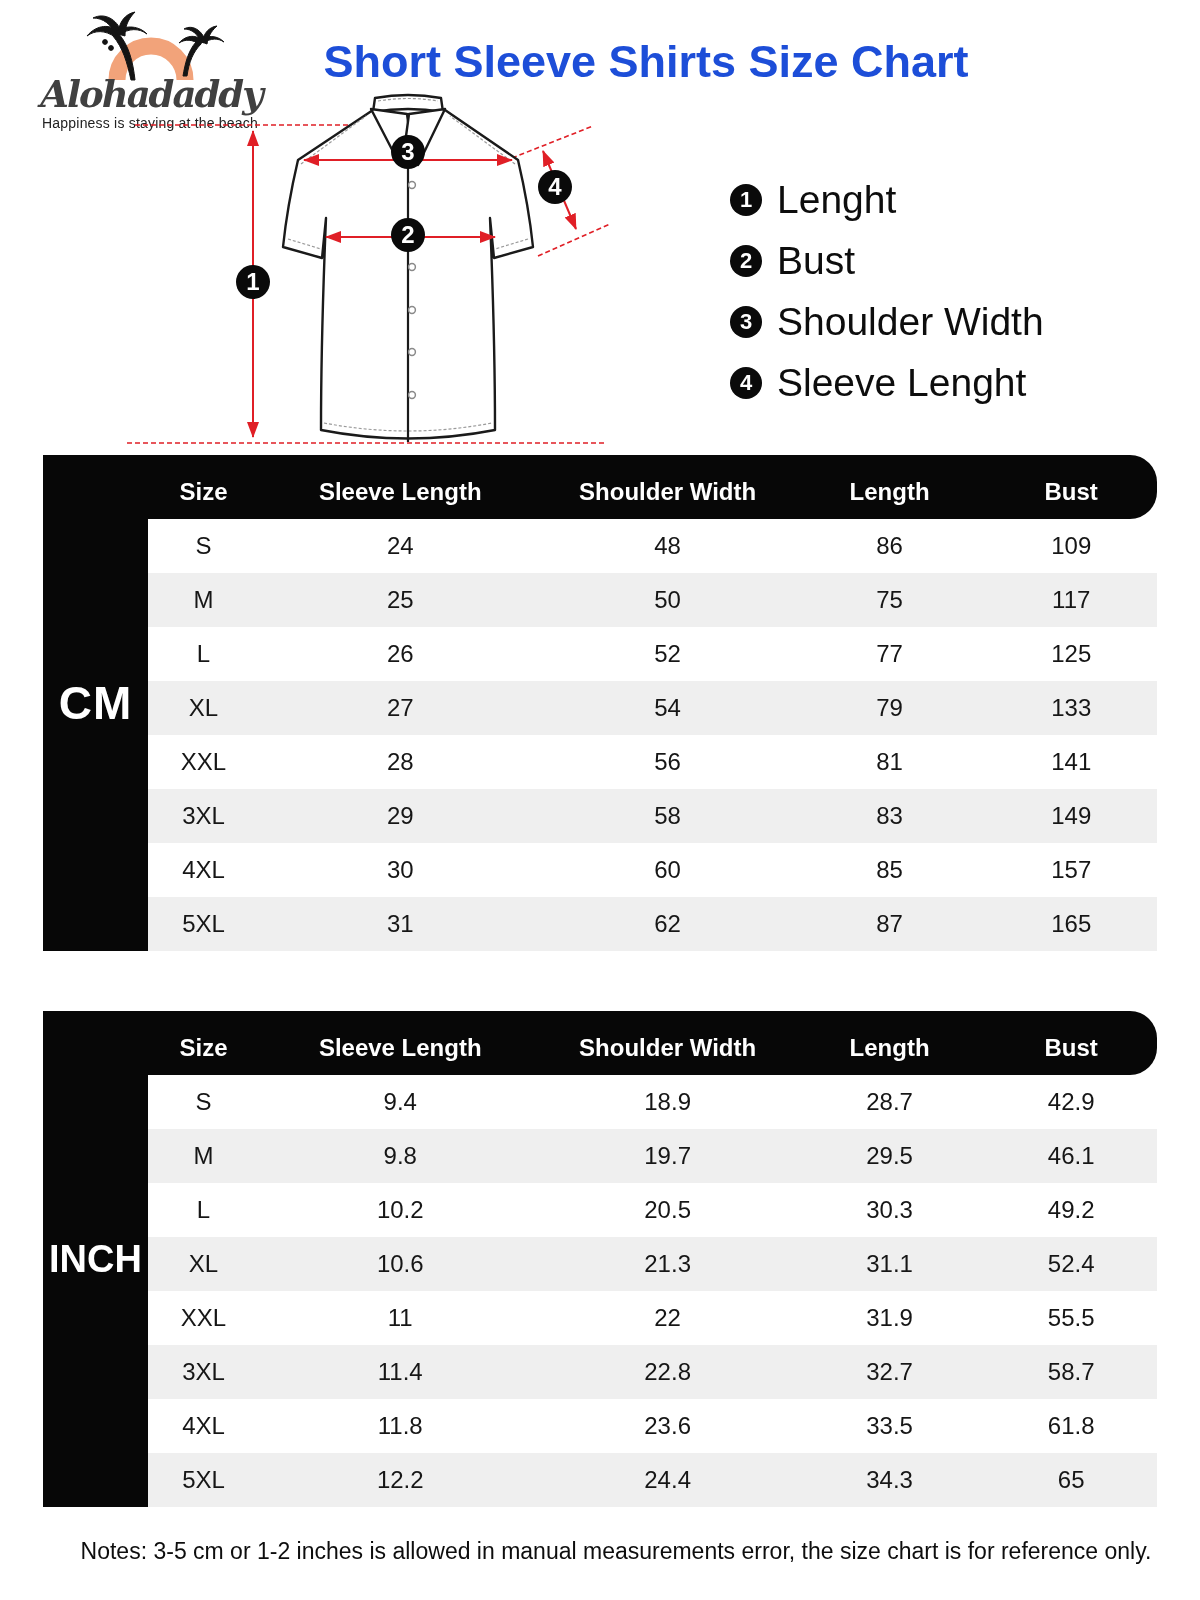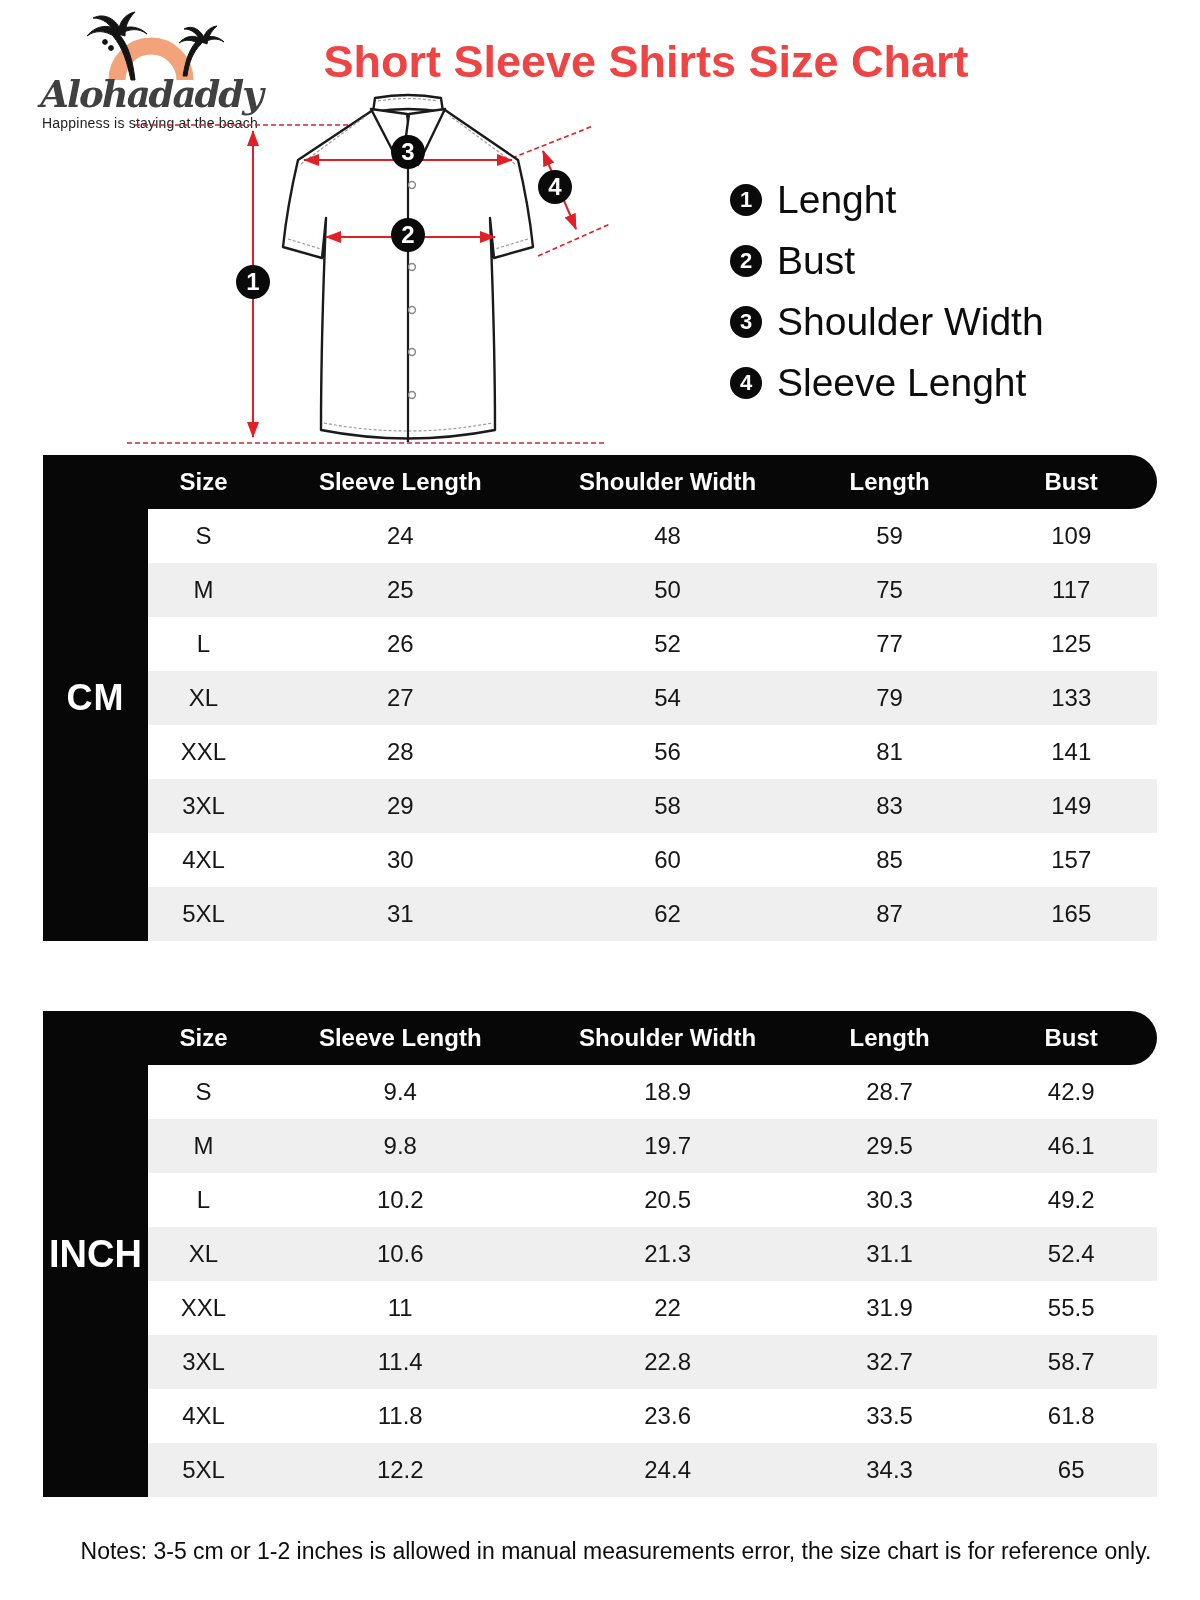--- a/index.html
+++ b/index.html
@@ -11,41 +11,41 @@
   .logo{position:absolute;left:26px;top:4px;width:250px;text-align:center;}
   .logo-art{display:block;margin:0 auto;}
   .logo-name{
     font-family:"DejaVu Serif", serif;font-style:italic;font-weight:bold;
     font-size:37px;color:#404040;line-height:1;margin-top:-14px;letter-spacing:-2px;
   }
   .logo-tag{font-size:14px;color:#222;text-align:right;padding-right:18px;margin-top:2px;letter-spacing:.2px;}
   
   .page-title{
     position:absolute;top:36px;left:0;right:0;text-align:center;padding-left:92px;
-    font-size:45px;font-weight:bold;color:#ef4444;letter-spacing:0;
+    font-size:45px;font-weight:bold;color:#1d4ed8;letter-spacing:0;
   }
   
   .diagram{position:absolute;left:115px;top:90px;}
   
   .legend{position:absolute;left:730px;top:184px;}
   .legend-item{display:flex;align-items:center;margin-bottom:29px;height:32px;}
   .lcircle{
     width:32px;height:32px;border-radius:50%;background:#0a0a0a;color:#fff;
     font-weight:bold;font-size:22px;line-height:32px;text-align:center;flex:0 0 32px;
   }
   .llabel{font-size:39px;color:#0d0d0d;margin-left:15px;white-space:nowrap;}
   
   .size-table{position:absolute;left:43px;width:1114px;display:flex;}
   .side-label{
     width:105px;background:#070707;color:#fff;display:flex;align-items:center;
-    justify-content:center;font-weight:bold;font-size:36px;letter-spacing:1px;flex:0 0 105px;
+    justify-content:center;font-weight:bold;font-size:46px;letter-spacing:1px;flex:0 0 105px;
   }
   .size-table[data-table="1"] .side-label{font-size:38px;letter-spacing:0;}
   .table-main{flex:1;min-width:0;}
-  .header-row{height:54px;background:#070707;border-radius:0 27px 27px 0;display:flex;align-items:flex-end;}
+  .header-row{height:64px;background:#070707;border-radius:0 27px 27px 0;display:flex;align-items:flex-end;}
   .trow{display:flex;height:54px;background:#ffffff;}
   .trow:nth-child(even){background:#EFEFEF;}
   .cell{line-height:54px;text-align:center;font-size:24px;color:#161616;overflow:hidden;}
   .hcell{color:#ffffff;font-weight:bold;}
   .col0{width:11%;} .col1{width:28%;} .col2{width:25%;} .col3{width:19%;} .col4{width:17%;}
   
   .notes{position:absolute;left:0;right:0;top:1538px;text-align:center;font-size:23px;color:#0d0d0d;padding-left:32px;}
 </style>
 </head>
 <body>
@@ -180,21 +180,21 @@
         <div class="cell hcell col1">Sleeve Length</div>
         <div class="cell hcell col2">Shoulder Width</div>
         <div class="cell hcell col3">Length</div>
         <div class="cell hcell col4">Bust</div>
       </div>
     <div class="table-body">
         <div class="trow">
           <div class="cell col0">S</div>
           <div class="cell col1">24</div>
           <div class="cell col2">48</div>
-          <div class="cell col3">59</div>
+          <div class="cell col3">86</div>
           <div class="cell col4">109</div>
         </div>
         <div class="trow">
           <div class="cell col0">M</div>
           <div class="cell col1">25</div>
           <div class="cell col2">50</div>
           <div class="cell col3">75</div>
           <div class="cell col4">117</div>
         </div>
         <div class="trow">

